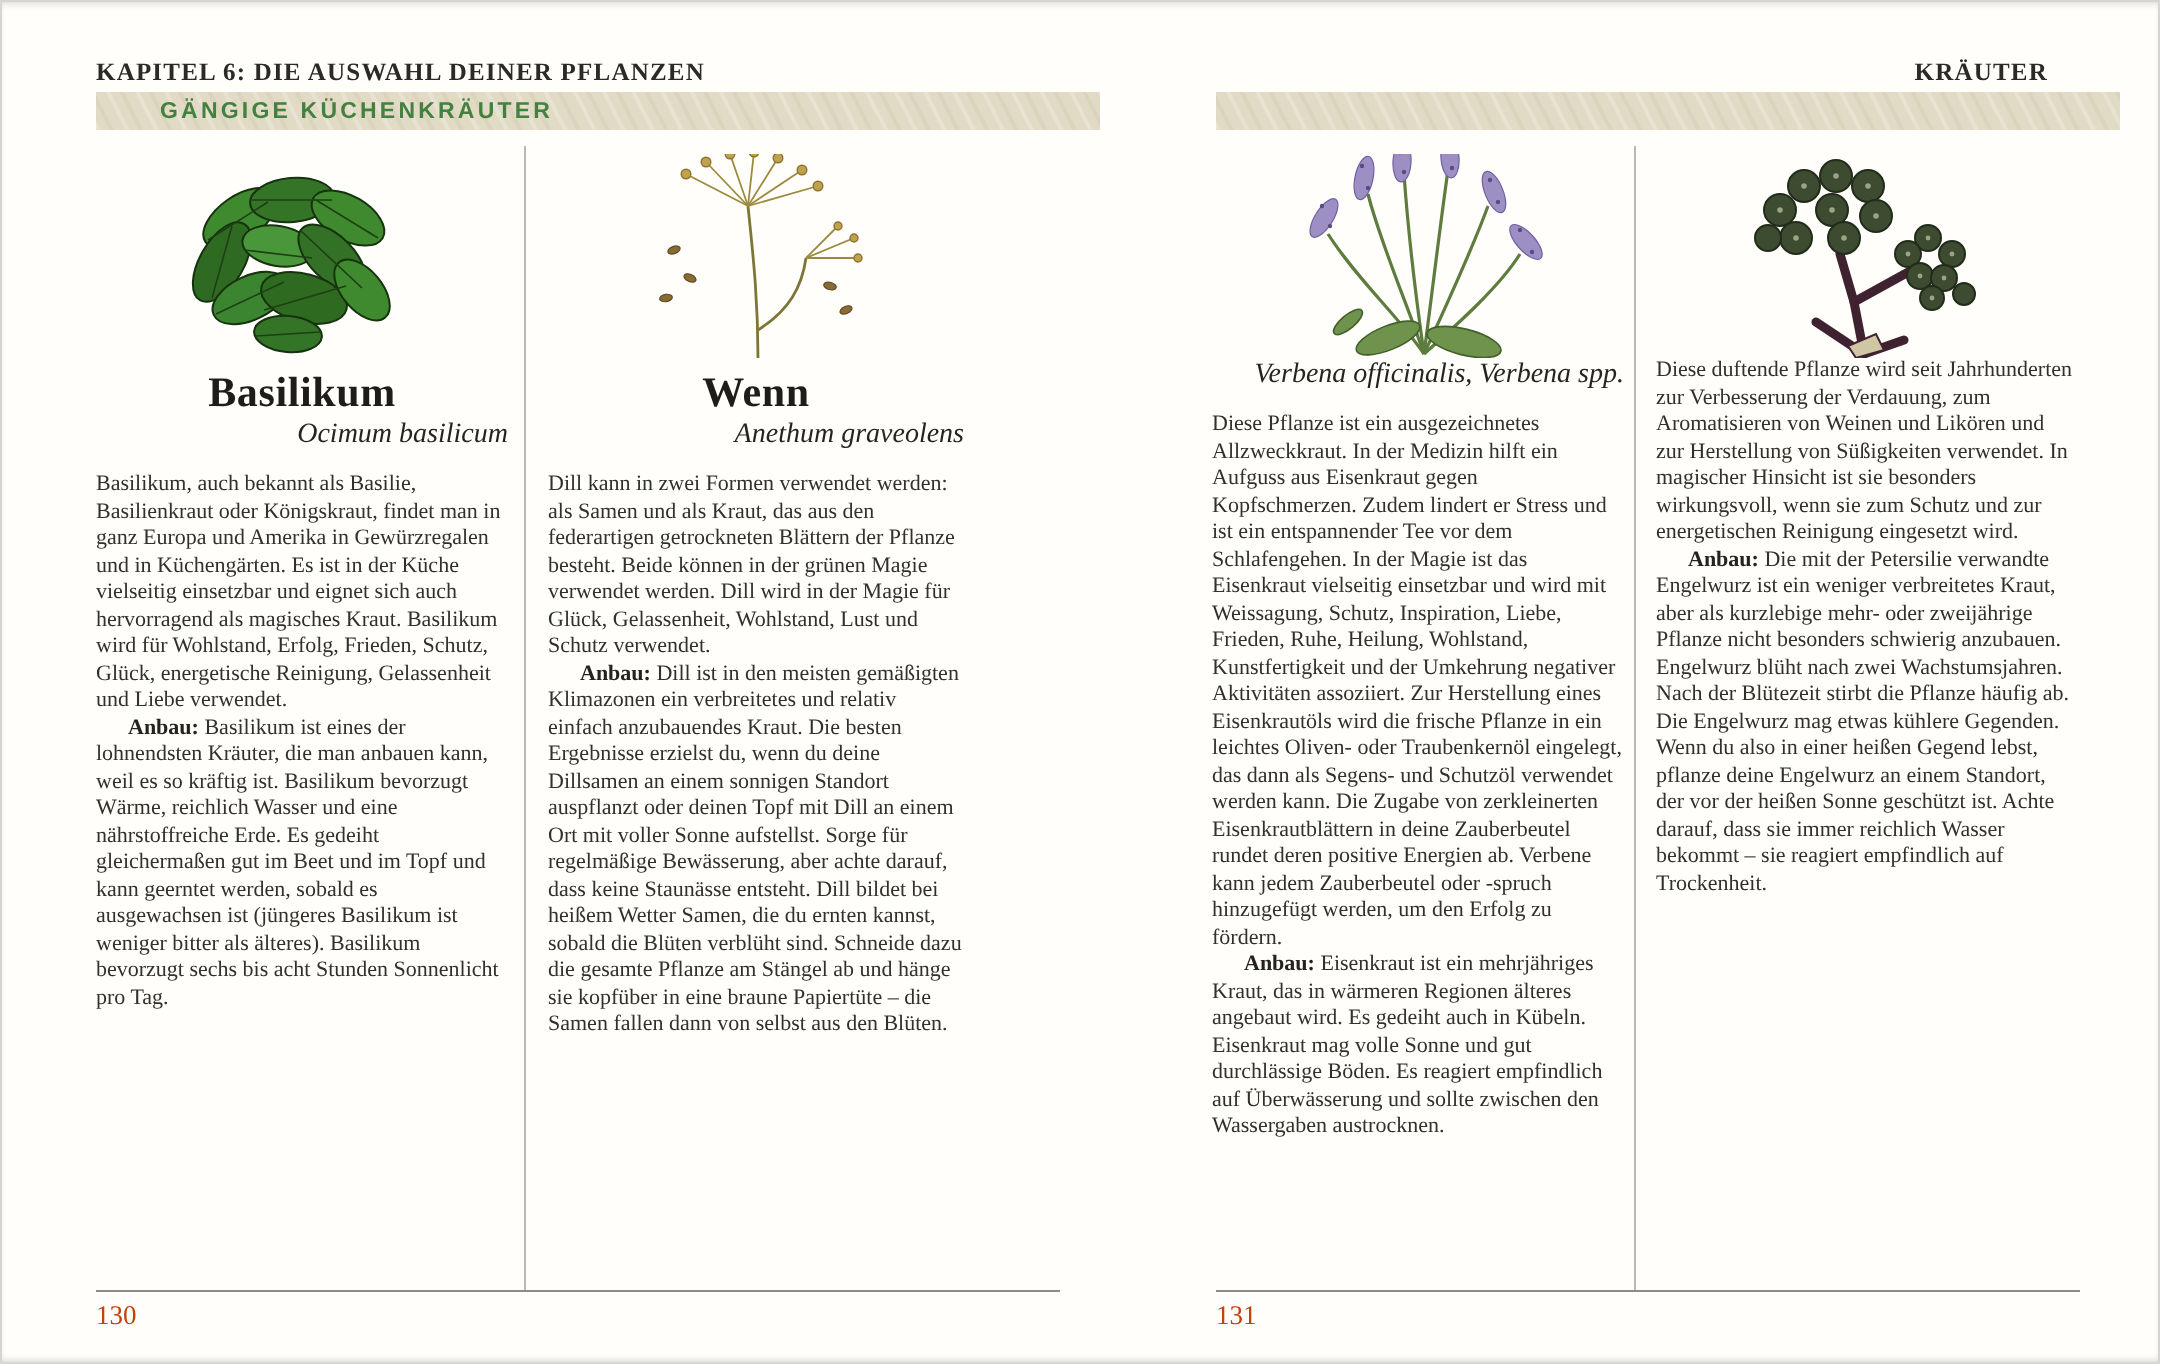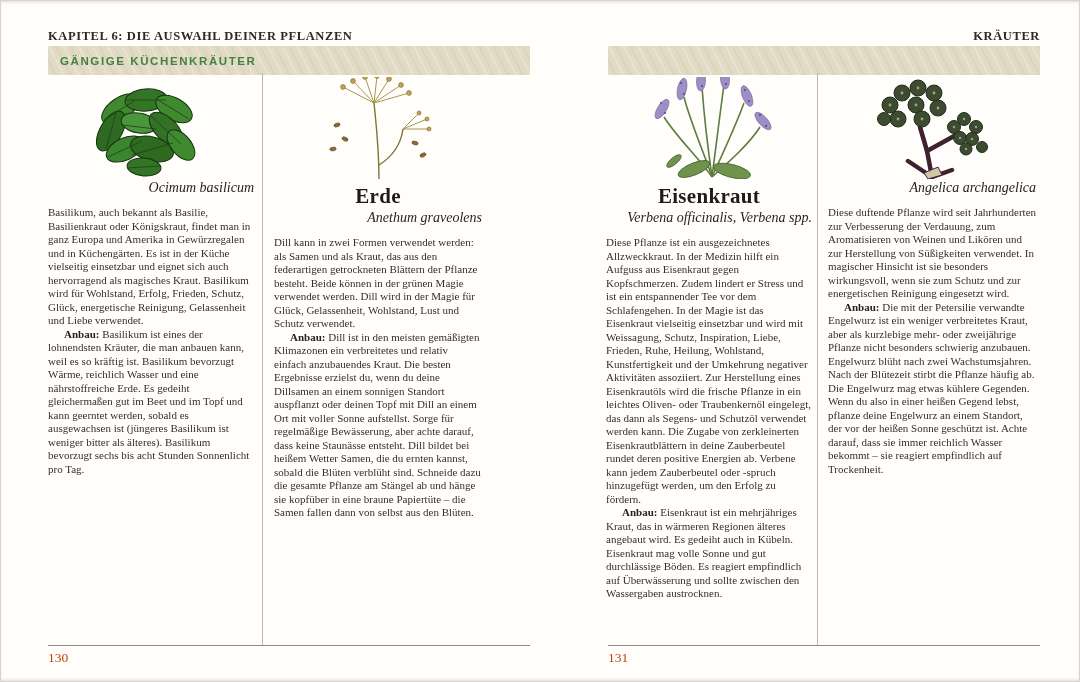--- a/index.html
+++ b/index.html
@@ -5,26 +5,26 @@
   html,body{margin:0;padding:0;background:#e9e9e7;}
   .canvas{
     position:relative;width:1080px;height:682px;margin:0 auto;
     background:#fffefb;overflow:hidden;
     font-family:"Liberation Serif", serif;color:#2e2b27;
     box-shadow:inset 0 0 0 1px #d6d5d1, inset 0 3px 4px -2px #c9c9c6, inset 0 -3px 4px -2px #c9c9c6;
   }
   
   .chapter{position:absolute;top:29px;font-size:12.5px;font-weight:bold;letter-spacing:.6px;color:#2b2a27;}
   .chapter.left{left:48px;}
-  .chapter.right{right:40px;}
+  .chapter.right{right:56px;}
   
   .banner{
-    position:absolute;top:46px;height:29px;background:#e1dac4;
+    position:absolute;top:46px;height:19px;background:#e1dac4;
     background-image:repeating-linear-gradient(63deg, rgba(255,255,255,.22) 0 2px, rgba(0,0,0,0) 2px 6px, rgba(180,170,140,.12) 6px 8px, rgba(0,0,0,0) 8px 13px);
-    display:flex;align-items:center;
+    display:flex;align-items:center;padding-left:20px;
   }
   .banner.left{left:48px;width:482px;}
   .banner.right{left:608px;width:432px;}
   .banner-label{
     font-family:"Liberation Sans", sans-serif;font-weight:bold;font-size:11.5px;
     letter-spacing:1.6px;color:#44803f;padding-left:12px;white-space:nowrap;
   }
   
   .col{position:absolute;top:73px;}
   .col1{left:48px;width:206px;}
@@ -90,20 +90,21 @@
             <path d="M76 21 L107 40"></path>
           <path d="M24 70 L34 34"></path>
             <path d="M40 46 L74 50"></path>
             <path d="M68 36 L99 65"></path>
           <path d="M26 78 L60 62"></path>
             <path d="M50 76 L91 64"></path>
             <path d="M46 89 L78 87"></path>
         </g>
       </svg>
     </div>
+    <h2 class="entry-title">Basilikum</h2>
     <div class="entry-latin">Ocimum basilicum</div>
     <div class="body">
       <p class="intro">Basilikum, auch bekannt als Basilie, Basilienkraut oder Königskraut, findet man in ganz Europa und Amerika in Gewürzregalen und in Küchengärten. Es ist in der Küche vielseitig einsetzbar und eignet sich auch hervorragend als magisches Kraut. Basilikum wird für Wohlstand, Erfolg, Frieden, Schutz, Glück, energetische Reinigung, Gelassenheit und Liebe verwendet.</p>
       <p class="anbau"><b>Anbau:</b> <span>Basilikum ist eines der lohnendsten Kräuter, die man anbauen kann, weil es so kräftig ist. Basilikum bevorzugt Wärme, reichlich Wasser und eine nährstoffreiche Erde. Es gedeiht gleichermaßen gut im Beet und im Topf und kann geerntet werden, sobald es ausgewachsen ist (jüngeres Basilikum ist weniger bitter als älteres). Basilikum bevorzugt sechs bis acht Stunden Sonnenlicht pro Tag.</span></p>
     </div>
   </div>
 
   <div class="col col2">
     <div class="illus">
       <svg width="150" height="102" viewBox="0 0 150 102">
@@ -137,21 +138,21 @@
         </g>
         <g fill="#8a6b35" stroke="#5f4a22" stroke-width="0.6">
           <ellipse cx="34" cy="48" rx="3.2" ry="1.8" transform="rotate(-20 34 48)"></ellipse>
           <ellipse cx="42" cy="62" rx="3.2" ry="1.8" transform="rotate(25 42 62)"></ellipse>
           <ellipse cx="30" cy="72" rx="3.2" ry="1.8" transform="rotate(-10 30 72)"></ellipse>
           <ellipse cx="112" cy="66" rx="3.2" ry="1.8" transform="rotate(15 112 66)"></ellipse>
           <ellipse cx="120" cy="78" rx="3.2" ry="1.8" transform="rotate(-25 120 78)"></ellipse>
         </g>
       </svg>
     </div>
-    <h2 class="entry-title">Erde</h2>
+    <h2 class="entry-title">Wenn</h2>
     <div class="entry-latin">Anethum graveolens</div>
     <div class="body">
       <p class="intro">Dill kann in zwei Formen verwendet werden: als Samen und als Kraut, das aus den federartigen getrockneten Blättern der Pflanze besteht. Beide können in der grünen Magie verwendet werden. Dill wird in der Magie für Glück, Gelassenheit, Wohlstand, Lust und Schutz verwendet.</p>
       <p class="anbau"><b>Anbau:</b> <span>Dill ist in den meisten gemäßigten Klimazonen ein verbreitetes und relativ einfach anzubauendes Kraut. Die besten Ergebnisse erzielst du, wenn du deine Dillsamen an einem sonnigen Standort auspflanzt oder deinen Topf mit Dill an einem Ort mit voller Sonne aufstellst. Sorge für regelmäßige Bewässerung, aber achte darauf, dass keine Staunässe entsteht. Dill bildet bei heißem Wetter Samen, die du ernten kannst, sobald die Blüten verblüht sind. Schneide dazu die gesamte Pflanze am Stängel ab und hänge sie kopfüber in eine braune Papiertüte – die Samen fallen dann von selbst aus den Blüten.</span></p>
     </div>
   </div>
 
   <div class="col col3">
     <div class="illus">
       <svg width="150" height="102" viewBox="0 0 150 102">
@@ -185,21 +186,20 @@
             <circle cx="68" cy="9" r="1.1"></circle>
           <circle cx="90" cy="-2" r="1.1"></circle>
             <circle cx="92" cy="7" r="1.1"></circle>
             <circle cx="111" cy="13" r="1.1"></circle>
           <circle cx="115" cy="24" r="1.1"></circle>
             <circle cx="126" cy="38" r="1.1"></circle>
             <circle cx="132" cy="49" r="1.1"></circle>
         </g>
       </svg>
     </div>
-    <h2 class="entry-title">Eisenkraut</h2>
     <div class="entry-latin">Verbena officinalis, Verbena spp.</div>
     <div class="body">
       <p class="intro">Diese Pflanze ist ein ausgezeichnetes Allzweckkraut. In der Medizin hilft ein Aufguss aus Eisenkraut gegen Kopfschmerzen. Zudem lindert er Stress und ist ein entspannender Tee vor dem Schlafengehen. In der Magie ist das Eisenkraut vielseitig einsetzbar und wird mit Weissagung, Schutz, Inspiration, Liebe, Frieden, Ruhe, Heilung, Wohlstand, Kunstfertigkeit und der Umkehrung negativer Aktivitäten assoziiert. Zur Herstellung eines Eisenkrautöls wird die frische Pflanze in ein leichtes Oliven- oder Traubenkernöl eingelegt, das dann als Segens- und Schutzöl verwendet werden kann. Die Zugabe von zerkleinerten Eisenkrautblättern in deine Zauberbeutel rundet deren positive Energien ab. Verbene kann jedem Zauberbeutel oder -spruch hinzugefügt werden, um den Erfolg zu fördern.</p>
       <p class="anbau"><b>Anbau:</b> <span>Eisenkraut ist ein mehrjähriges Kraut, das in wärmeren Regionen älteres angebaut wird. Es gedeiht auch in Kübeln. Eisenkraut mag volle Sonne und gut durchlässige Böden. Es reagiert empfindlich auf Überwässerung und sollte zwischen den Wassergaben austrocknen.</span></p>
     </div>
   </div>
 
   <div class="col col4">
     <div class="illus">
       <svg width="140" height="104" viewBox="0 0 140 104">
@@ -239,20 +239,19 @@
             <circle cx="60" cy="44" r="1.4"></circle>
             <circle cx="102" cy="44" r="1.2"></circle>
           <circle cx="114" cy="52" r="1.2"></circle>
             <circle cx="92" cy="52" r="1.2"></circle>
             <circle cx="98" cy="63" r="1.2"></circle>
           <circle cx="110" cy="64" r="1.2"></circle>
             <circle cx="104" cy="74" r="1.2"></circle>
         </g>
       </svg>
     </div>
-    <div class="entry-latin">Angelica archangelica</div>
     <div class="body">
       <p class="intro">Diese duftende Pflanze wird seit Jahrhunderten zur Verbesserung der Verdauung, zum Aromatisieren von Weinen und Likören und zur Herstellung von Süßigkeiten verwendet. In magischer Hinsicht ist sie besonders wirkungsvoll, wenn sie zum Schutz und zur energetischen Reinigung eingesetzt wird.</p>
       <p class="anbau"><b>Anbau:</b> <span>Die mit der Petersilie verwandte Engelwurz ist ein weniger verbreitetes Kraut, aber als kurzlebige mehr- oder zweijährige Pflanze nicht besonders schwierig anzubauen. Engelwurz blüht nach zwei Wachstumsjahren. Nach der Blütezeit stirbt die Pflanze häufig ab. Die Engelwurz mag etwas kühlere Gegenden. Wenn du also in einer heißen Gegend lebst, pflanze deine Engelwurz an einem Standort, der vor der heißen Sonne geschützt ist. Achte darauf, dass sie immer reichlich Wasser bekommt – sie reagiert empfindlich auf Trockenheit.</span></p>
     </div>
   </div>
 
 </div>
 
 </body></html>

